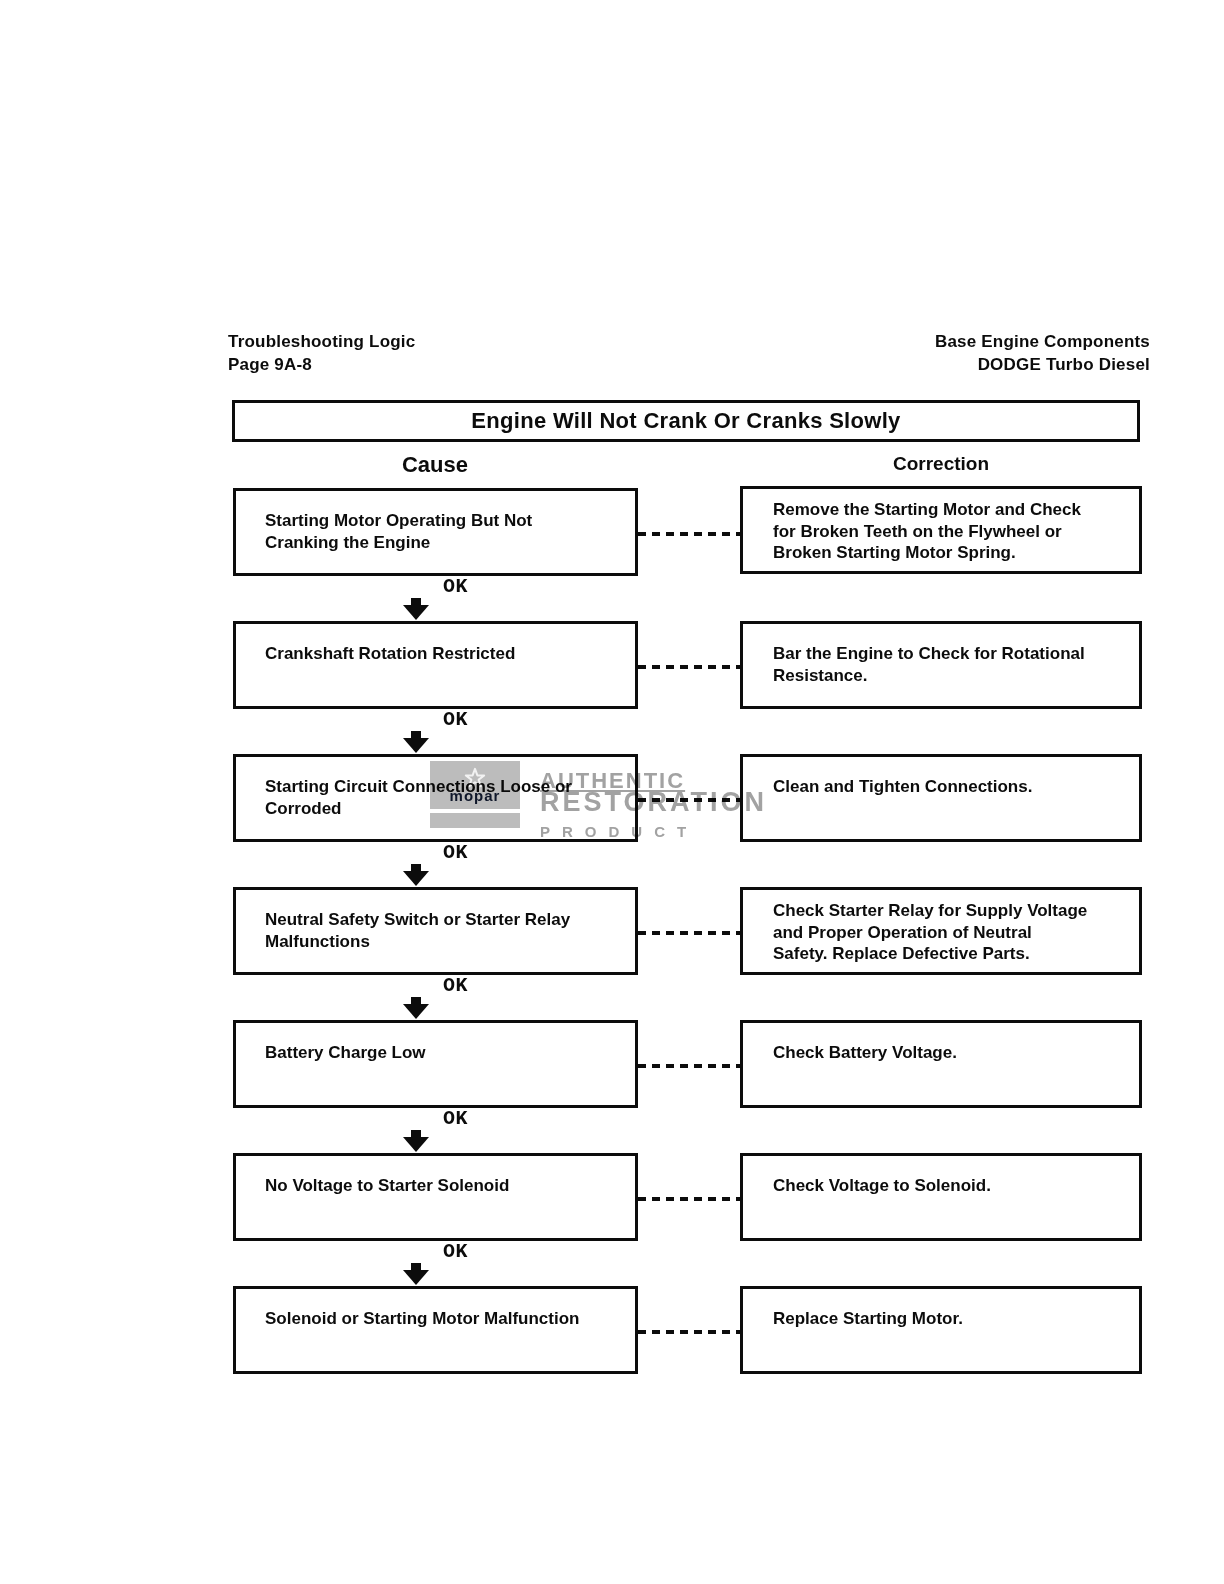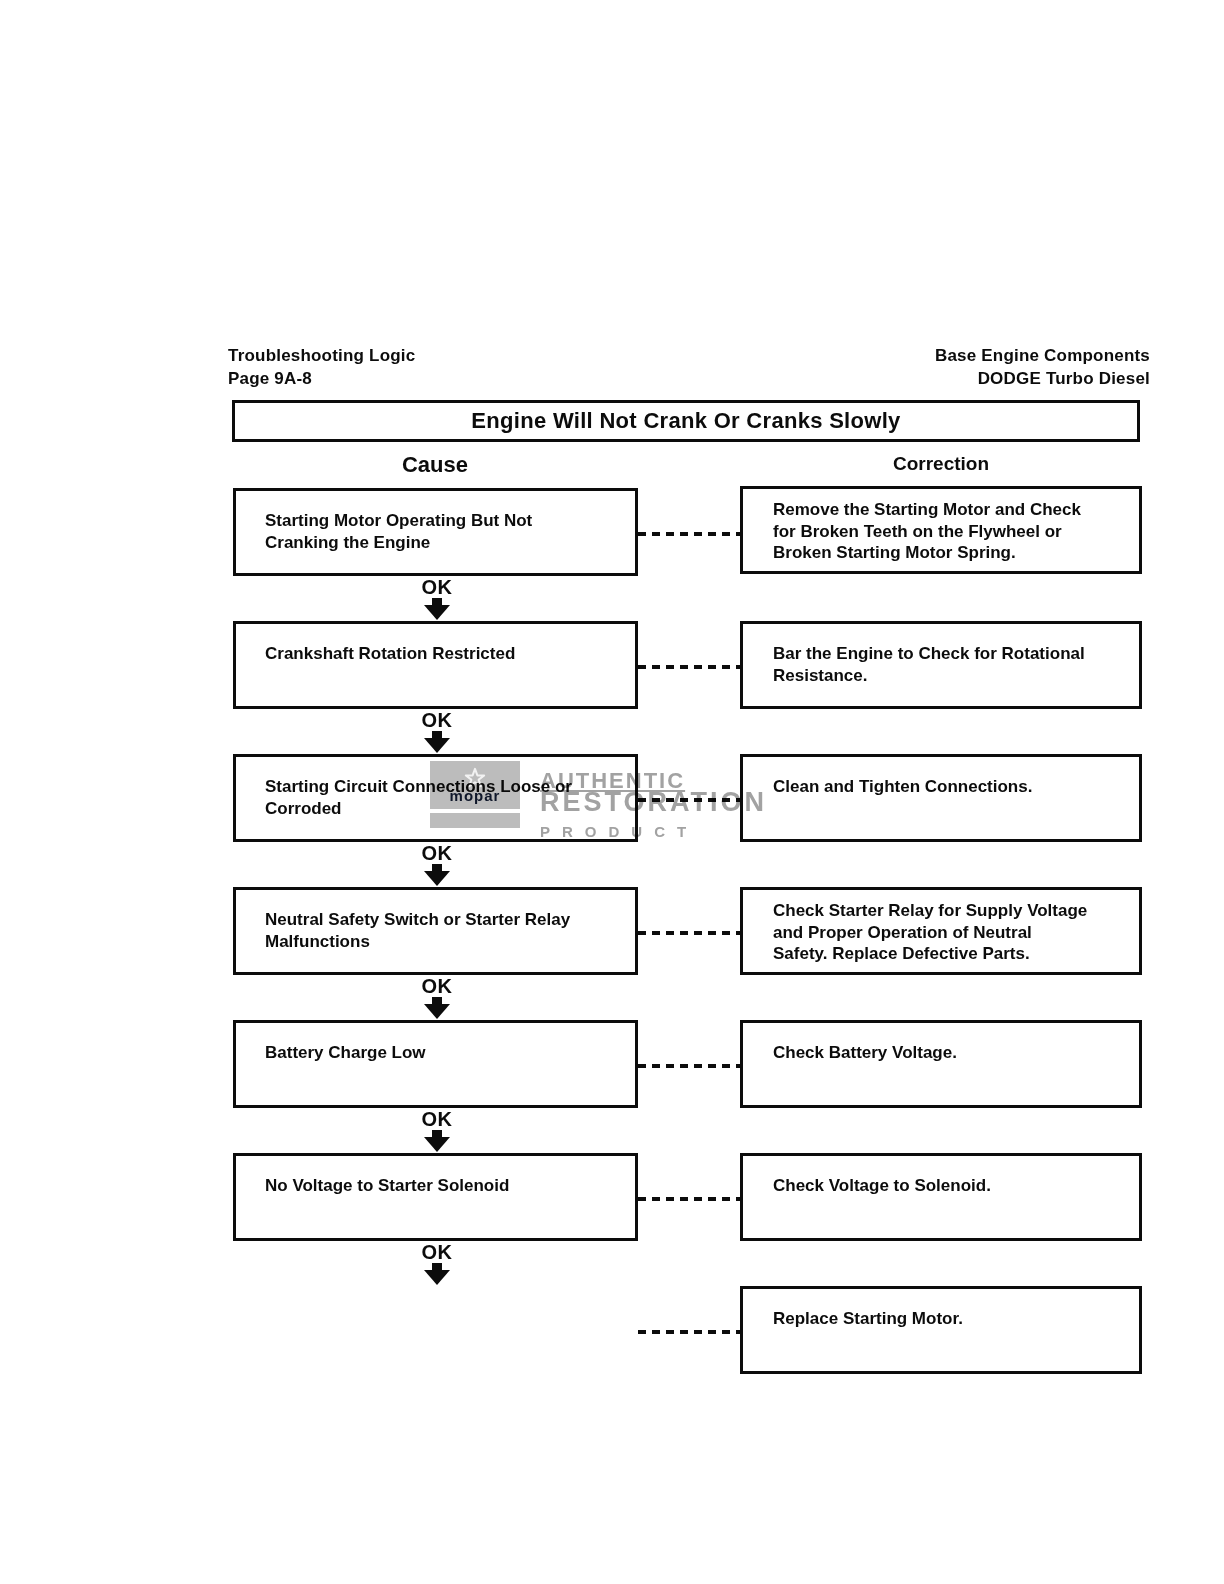--- a/index.html
+++ b/index.html
@@ -8,21 +8,21 @@
 
   .page {
     position: relative;
     width: 1224px;
     height: 1584px;
     background: #ffffff;
     overflow: hidden;
   }
 
   
-  .hdr { position: absolute; top: 330px; font-size: 17px; font-weight: 700; line-height: 23px; letter-spacing: 0.2px; margin-top: 14px; }
+  .hdr { position: absolute; top: 330px; font-size: 17px; font-weight: 700; line-height: 23px; letter-spacing: 0.2px; }
   .hdr-left  { left: 228px; text-align: left; }
   .hdr-right { right: 74px; text-align: right; }
 
   
   .title-box {
     position: absolute; left: 232px; top: 400px;
     width: 908px; height: 42px;
     border: 3px solid #0c0c0c;
     display: flex; align-items: center; justify-content: center; text-align: center;
   }
@@ -45,21 +45,21 @@
   .corr-box  { left: 740px; width: 402px; height: 88px; padding: 19px 16px 0 30px; }
   .corr-box.lines-3 { padding-top: 10px; }
 
   
   .dash {
     position: absolute; left: 638px; width: 102px; height: 4px;
     background: repeating-linear-gradient(90deg, #0c0c0c 0 8px, transparent 8px 14px);
   }
 
   
-  .ok-conn { position: absolute; left: 385px; width: 104px; height: 45px; text-align: center; }
+  .ok-conn { position: absolute; left: 364px; width: 104px; height: 45px; text-align: right; font-family: Liberation Mono, monospace; }
   .ok-conn .ok-label { display: block; font-size: 20px; font-weight: 800; line-height: 20px; letter-spacing: 0.5px; }
   .arrow-stem { width: 10px; height: 7px; background: #0c0c0c; margin: 1px auto 0 auto; }
   .arrow-head { width: 0; height: 0; margin: 0 auto;
     border-left: 13px solid transparent; border-right: 13px solid transparent;
     border-top: 15px solid #0c0c0c; }
 
   
   .watermark {
     position: absolute; left: 430px; top: 753px; width: 370px; height: 105px;
     mix-blend-mode: multiply; pointer-events: none; z-index: 5;
@@ -153,20 +153,21 @@
 
   <div class="fbox cause-box" style="top:1153px"><span>No Voltage to Starter Solenoid</span></div>
   <div class="dash" style="top:1197px"></div>
   <div class="fbox corr-box" style="top:1153px"><span>Check Voltage to Solenoid.</span></div>
   <div class="ok-conn" style="top:1242px">
     <span class="ok-label">OK</span>
     <div class="arrow-stem"></div>
     <div class="arrow-head"></div>
   </div>
 
+  <div class="fbox cause-box" style="top:1286px"><span>Solenoid or Starting Motor Malfunction</span></div>
   <div class="dash" style="top:1330px"></div>
   <div class="fbox corr-box" style="top:1286px"><span>Replace Starting Motor.</span></div>
 
   <div class="watermark" style="--wm-text: #a2a2a2; --wm-logo: #bcbcbc;">
     <div class="wm-logo-square">
       <svg width="22" height="22" viewBox="0 0 24 24">
         <path d="M12 2 L14.6 9.2 L22 9.2 L16 13.8 L18.3 21 L12 16.6 L5.7 21 L8 13.8 L2 9.2 L9.4 9.2 Z" fill="none" stroke="#f2f2f2" stroke-width="2.2" stroke-linejoin="round"></path>
       </svg>
       <span class="wm-logo-text">mopar</span>
     </div>

